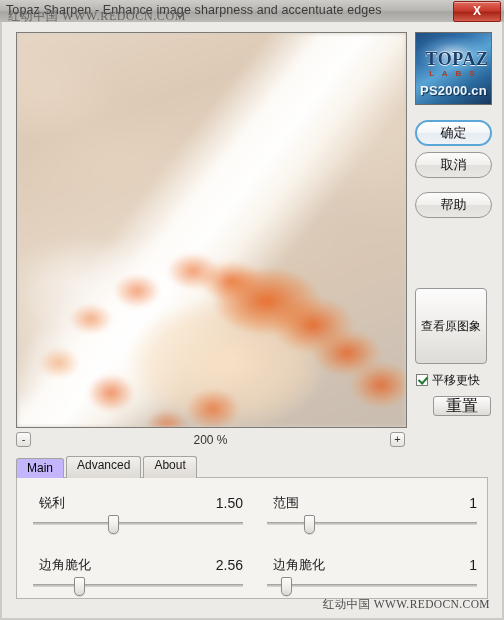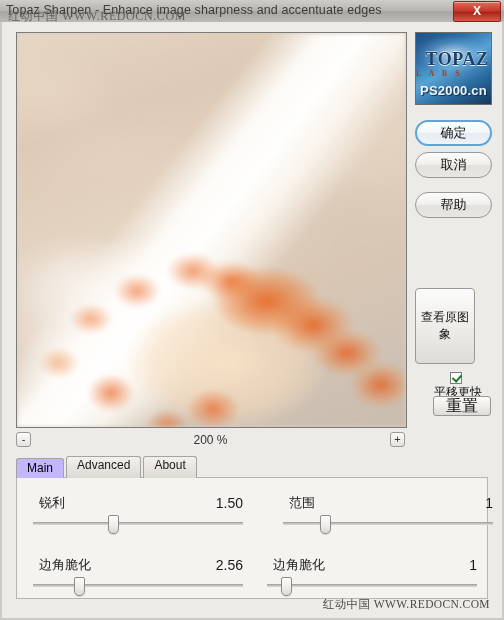--- a/index.html
+++ b/index.html
@@ -180,21 +180,22 @@
     font-weight: bold;
     font-size: 18px;
     letter-spacing: .5px;
     color: #1b3f6b;
     text-shadow: 0 1px 0 rgba(255,255,255,.85), 0 -1px 0 rgba(255,255,255,.5);
     padding-left: 7px;
   }
   .logo-labs {
     position: absolute;
     left: 0; right: 0; top: 36px;
-    font-family: Liberation Serif, serif;
+    text-align: center;
+    font-family: Liberation Sans, sans-serif;
     font-size: 8px;
     letter-spacing: 3px;
     color: #b23a22;
     font-weight: bold;
   }
   .logo-ps {
     position: absolute;
     left: 0; right: 0; bottom: 6px;
     text-align: center;
     font-family: "Liberation Sans", sans-serif;
@@ -224,42 +225,41 @@
     background: linear-gradient(to bottom, #ffffff 0%, #f3f6f9 48%, #e6ecf2 52%, #eef3f7 100%);
     line-height: 22px;
   }
   .btn-ok     { top: 88px; }
   .btn-cancel { top: 120px; }
   .btn-help   { top: 160px; }
 
   .view-orig-btn {
     position: absolute;
     left: 3px; top: 256px;
-    width: 60px; height: 76px;
+    width: 72px; height: 76px;
     background: linear-gradient(to bottom, #fcfcfc 0%, #efedea 50%, #dedcd8 100%);
     border: 1px solid #9a9894;
     border-radius: 4px;
     font-size: 12px;
     color: #111;
     text-align: center;
     cursor: pointer;
     box-sizing: border-box;
     display: flex;
     align-items: center;
     justify-content: center;
   }
 
   .pan-row {
     position: absolute;
     left: 4px; top: 340px;
     width: 80px; height: 16px;
     display: flex;
     align-items: center;
     cursor: pointer;
-    flex-direction: column;
   }
   .checkbox {
     width: 12px; height: 12px;
     border: 1px solid #7d7b77;
     background: #fbfbfb;
     position: relative;
     flex: 0 0 auto;
     box-sizing: border-box;
   }
   .checkbox::after {
@@ -334,21 +334,21 @@
     box-sizing: border-box;
     padding-left: 44px;
   }
 
   .slider-group {
     position: absolute;
     width: 214px;
     height: 48px;
   }
   .sg-r1c1 { left: 14px;  top: 16px; }
-  .sg-r1c2 { left: 248px; top: 16px; margin-left: 16px; }
+  .sg-r1c2 { left: 248px; top: 16px; }
   .sg-r2c1 { left: 14px;  top: 78px; }
   .sg-r2c2 { left: 248px; top: 78px; }
 
   .slider-label {
     position: absolute;
     left: 8px; top: 0;
     font-size: 13px;
     color: #1a1a1a;
     white-space: nowrap;
   }

